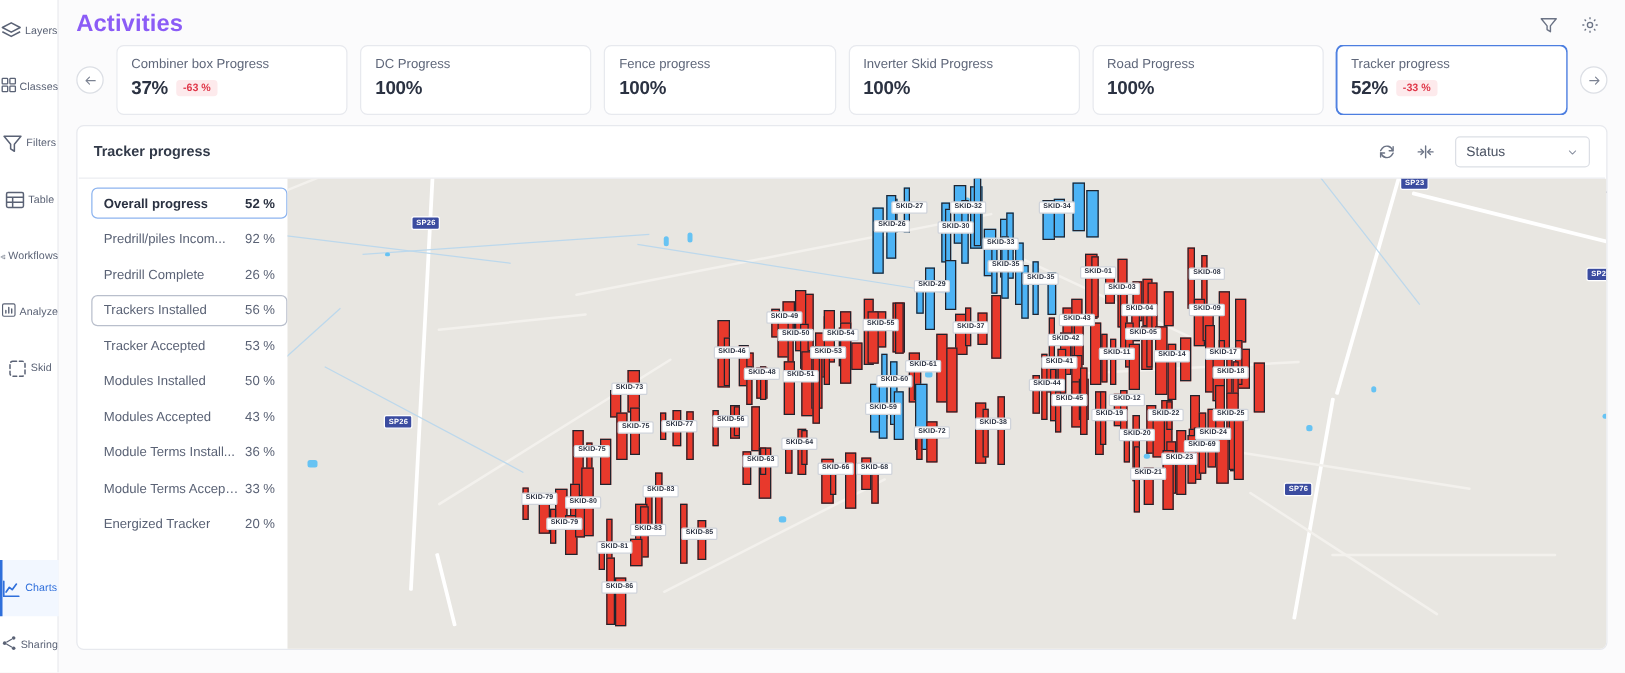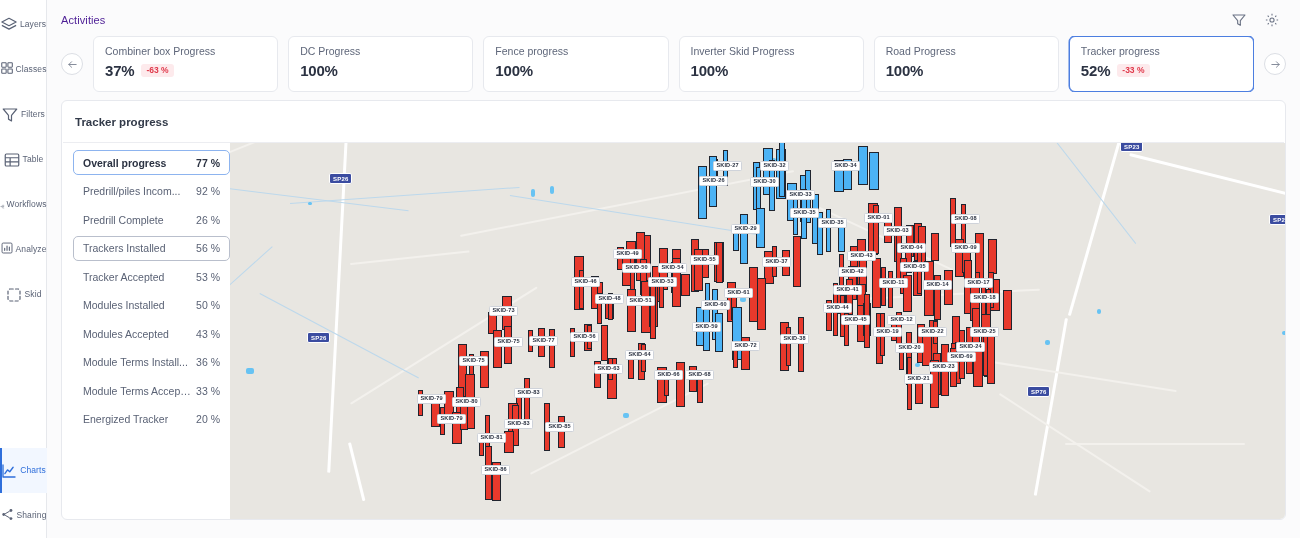--- a/index.html
+++ b/index.html
@@ -42,21 +42,21 @@
     flex: 1 1 auto; height: 538px;
     background: #fbfbfc;
     padding: 0 14px 0 7px;
     position: relative;
     overflow: hidden;
   }
   .topbar {
     display: flex; align-items: center; justify-content: space-between;
     height: 30px; padding: 9px 0 0 7px;
   }
-  .page-title { font-size: 11px; font-weight: normal; color: #4c1d95; letter-spacing: .1px; }
+  .page-title { font-size: 19px; font-weight: bold; color: #8b5cf6; letter-spacing: .1px; }
   .topbar-actions { display: flex; align-items: center; gap: 17px; padding-right: 6px; }
   .icon-btn { width: 16px; height: 16px; color: #6b7385; cursor: pointer; display: block; }
 
   
   .strip {
     display: flex; align-items: center; gap: 10px;
     padding: 8px 0 6px 7px; height: 66px;
   }
   .nav-circle {
     width: 22px; height: 22px; border-radius: 50%;
@@ -355,20 +355,43 @@
         <svg viewBox="0 0 24 24" fill="none" stroke="currentColor" stroke-width="2" stroke-linecap="round" stroke-linejoin="round">
           <path d="M4 12h16M14 6l6 6-6 6"></path>
         </svg>
       </div>
     </div>
 
     <div class="panel">
 
       <div class="panel-head">
         <div class="panel-title">Tracker progress</div>
+        <div class="panel-tools">
+          <span class="tool-icon">
+            <svg viewBox="0 0 24 24" fill="none" stroke="currentColor" stroke-width="1.8" stroke-linecap="round">
+              <path d="M20 5.5v5h-5"></path>
+                <path d="M4 18.5v-5h5"></path>
+              <path d="M19.3 10.3A7.6 7.6 0 0 0 6.1 7.4L4 10.5"></path>
+              <path d="M4.7 13.7a7.6 7.6 0 0 0 13.2 2.9L20 13.5"></path>
+            </svg>
+          </span>
+          <span class="tool-icon">
+            <svg viewBox="0 0 24 24" fill="none" stroke="currentColor" stroke-width="1.8" stroke-linecap="round" stroke-linejoin="round">
+              <path d="M2.5 12h6M21.5 12h-6"></path>
+                <path d="M6 8.5 9.5 12 6 15.5M18 8.5 14.5 12 18 15.5"></path>
+              <path d="M12 4.5v15"></path>
+            </svg>
+          </span>
+          <div class="select">
+            <span>Status</span>
+            <svg viewBox="0 0 24 24" fill="none" stroke="currentColor" stroke-width="2" stroke-linecap="round" stroke-linejoin="round">
+              <path d="M6 9l6 6 6-6"></path>
+            </svg>
+          </div>
+        </div>
       </div>
       <div class="panel-div"></div>
 
       <div class="legend">
         <span class="lg">
           <span class="dot" style="background:#5c6b87"></span>
           <span>Not Started</span>
         </span>
         <span class="lg">
           <span class="dot" style="background:#e8392c"></span>
@@ -378,21 +401,21 @@
           <span class="dot" style="background:#f1b300"></span>
           <span>On p</span>
         </span>
       </div>
 
       <div class="panel-body">
 
         <div class="list">
           <div class="list-row sel-primary">
             <span class="lr-label">Overall progress</span>
-            <span class="lr-val">77 %</span>
+            <span class="lr-val">52 %</span>
           </div>
           <div class="list-row">
             <span class="lr-label">Predrill/piles Incom...</span>
             <span class="lr-val">92 %</span>
           </div>
           <div class="list-row">
             <span class="lr-label">Predrill Complete</span>
             <span class="lr-val">26 %</span>
           </div>
           <div class="list-row sel-secondary">

